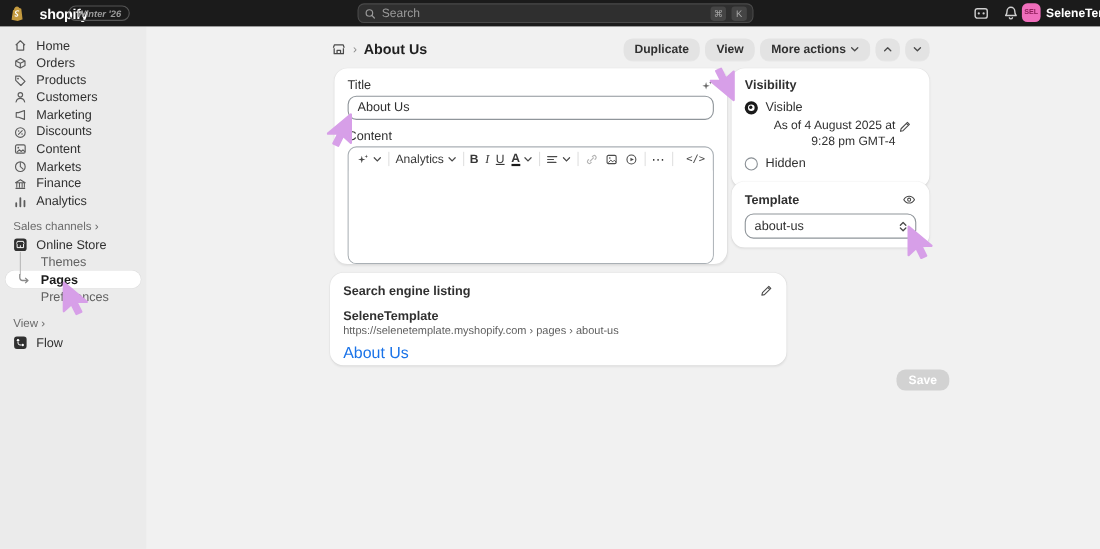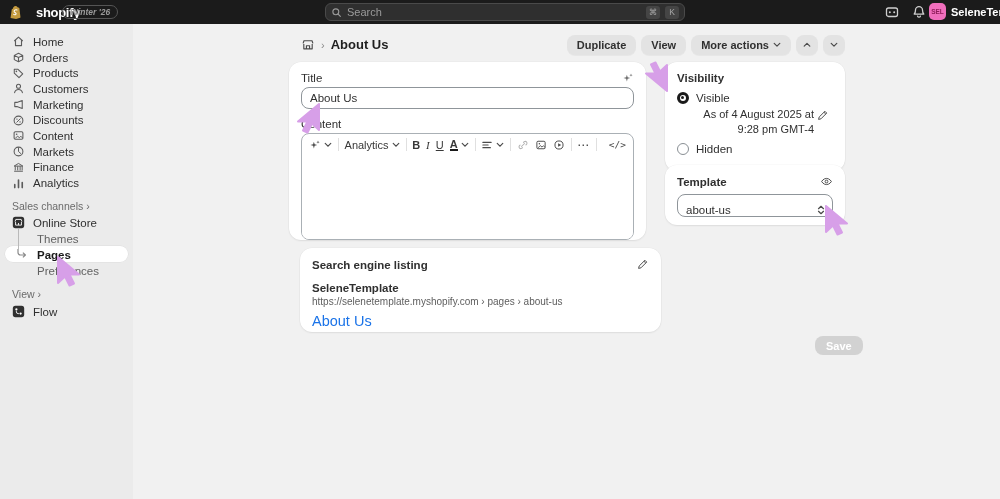--- a/index.html
+++ b/index.html
@@ -36,22 +36,22 @@
   .breadcrumb{position:absolute;left:1px;top:2px;display:flex;align-items:center;gap:6px;}
   .breadcrumb .ic{width:14px;height:14px;color:#4a4a4a;}
   .crumb-sep{color:#8a8a8a;font-size:11px;}
   .page-title{font-size:13px;font-weight:700;color:#1f1f1f;}
   .actions{position:absolute;right:0;top:0;display:flex;gap:5px;}
   .btn{background:#e3e3e3;border:none;border-radius:8px;height:20px;padding:0 10px;font-size:11px;font-weight:600;color:#303030;font-family:"Liberation Sans",sans-serif;display:flex;align-items:center;gap:4px;cursor:pointer;box-shadow:0 1px 0 rgba(0,0,0,.04);}
   .btn.icon-only{width:22px;padding:0;justify-content:center;}
   .chev{width:8px;height:8px;}
   
   .card{position:absolute;background:#fff;border-radius:12px;box-shadow:0 1px 2px rgba(0,0,0,.07),0 0 0 .5px rgba(0,0,0,.04);box-sizing:border-box;padding:10px 12px;z-index:2;}
-  #card-title{left:289px;top:62px;width:357px;height:178px;}
-  #card-seo{left:300px;top:248px;width:361px;height:84px;}
+  #card-title{left:304px;top:62px;width:357px;height:178px;}
+  #card-seo{left:300px;top:248px;width:415px;height:84px;}
   #card-visibility{left:665px;top:62px;width:180px;height:109px;}
   #card-template{left:665px;top:165px;width:180px;height:60px;}
   .card-head{display:flex;align-items:center;justify-content:space-between;}
   .card-label{font-size:11.5px;font-weight:600;color:#303030;}
   .field-label{font-size:11.5px;color:#303030;}
   .mini-ic{width:13px;height:13px;color:#4a4a4a;cursor:pointer;}
   .text-input{width:100%;height:22px;box-sizing:border-box;border:1px solid #8f959a;border-radius:8px;padding:0 8px;font-size:11.5px;color:#303030;font-family:"Liberation Sans",sans-serif;margin-top:3px;background:#fff;}
   
   .editor{margin-top:3px;height:107px;border:1px solid #aab0b5;border-radius:8px;box-sizing:border-box;overflow:hidden;background:#fff;}
   .toolbar{height:21px;display:flex;align-items:center;padding:0 7px;gap:6px;color:#303030;}
@@ -68,21 +68,21 @@
   .radio-row{display:flex;align-items:center;gap:7px;margin-top:8px;cursor:pointer;}
   .radio{width:12px;height:12px;border-radius:50%;box-sizing:border-box;flex:none;}
   .radio.sel{border:3.5px solid #1a1a1a;position:relative;}
   .radio.sel::after{content:"";position:absolute;left:1px;top:1px;width:3px;height:3px;border-radius:50%;background:#1a1a1a;}
   .radio.unsel{border:1.5px solid #898f94;}
   .radio-lbl{font-size:11.5px;color:#303030;}
   .vis-detail{margin:3px 0 0 19px;font-size:11px;color:#303030;width:118px;line-height:1.35;text-align:right;}
   .vis-detail-row{display:flex;align-items:flex-start;}
   .vis-detail-row .mini-ic{margin-top:5px;margin-left:2px;}
   
-  .select{margin-top:6px;height:21px;border:1px solid #8f959a;border-radius:8px;display:flex;align-items:flex-end;justify-content:space-between;padding:0 6px 0 8px;cursor:pointer;background:#fff;}
+  .select{margin-top:6px;height:21px;border:1px solid #8f959a;border-radius:8px;display:flex;align-items:center;justify-content:space-between;padding:0 6px 0 8px;cursor:pointer;background:#fff;}
   .select-val{font-size:11.5px;color:#303030;}
   
   .seo-site{font-size:11.5px;font-weight:600;color:#303030;margin-top:11px;}
   .seo-url{font-size:10px;color:#5e5e5e;margin-top:2px;}
   .seo-link{font-size:14.5px;margin-top:6px;cursor:pointer;}
   
   .save-btn{position:absolute;left:815px;top:336px;height:19px;background:#d2d2d2;color:#fff;border:none;border-radius:8px;font-size:11px;font-weight:700;padding:0 11px;font-family:"Liberation Sans",sans-serif;z-index:2;}
   
   .cursor{position:absolute;z-index:50;width:24px;height:32px;pointer-events:none;}
   .cursor svg{display:block;transform-origin:0 0;}

